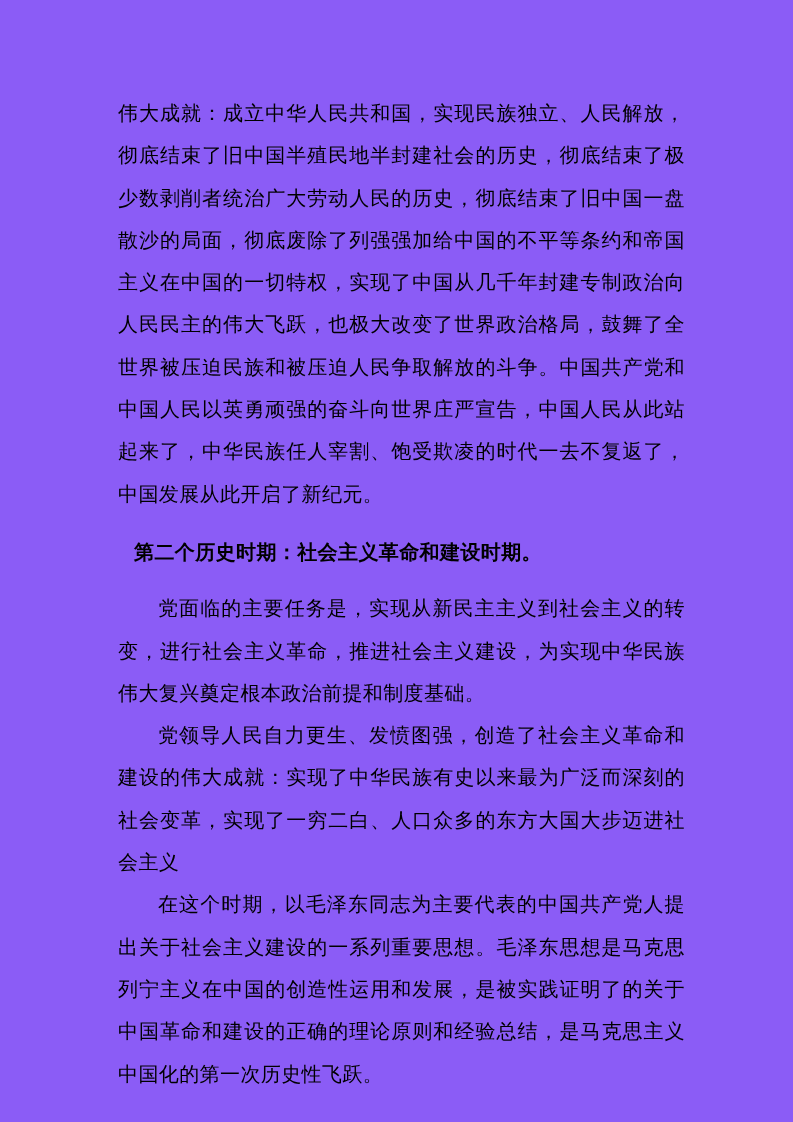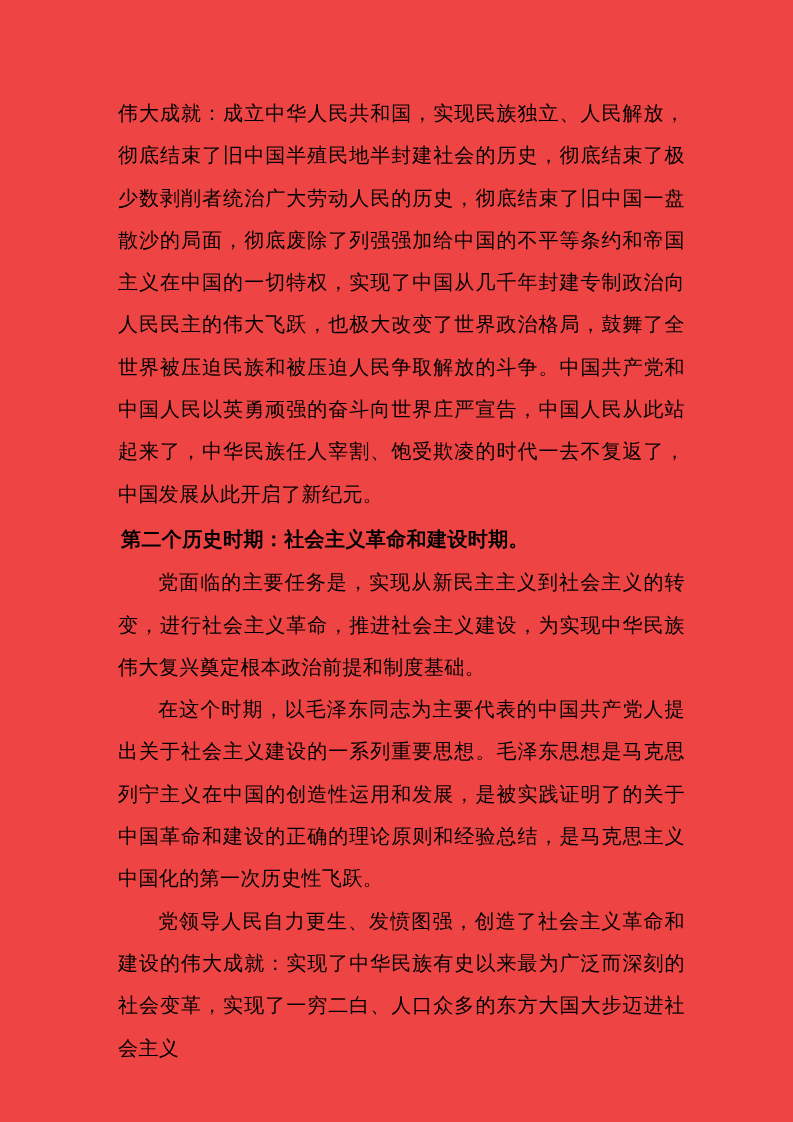--- a/index.html
+++ b/index.html
@@ -9,21 +9,21 @@
   }
   body {
     width: 793px;
     height: 1122px;
     overflow: hidden;
   }
   .page {
     position: relative;
     width: 793px;
     height: 1122px;
-    background: #ef4444;
+    background: #8b5cf6;
     color: #000000;
     font-family: "Liberation Serif", "DejaVu Serif", serif;
   }
   .content {
     position: absolute;
     left: 118px;
     top: 92px;
     width: 567px;
   }
   .para {
@@ -32,32 +32,32 @@
     line-height: 42.3px;
     text-align: justify;
     letter-spacing: 0.4px;
     word-break: break-all;
   }
   .para.indent {
     text-indent: 2em;
     font-family: Liberation Mono, monospace;
   }
   .heading {
-    margin: 3px;
+    margin: 16px;
     font-size: 20px;
     line-height: 42.3px;
     font-weight: bold;
     letter-spacing: 0.4px;
     text-align: left;
   }
 </style>
 </head>
 <body>
 
 <div class="page">
   <div class="content">
     <p class="para">伟大成就：成立中华人民共和国，实现民族独立、人民解放，彻底结束了旧中国半殖民地半封建社会的历史，彻底结束了极少数剥削者统治广大劳动人民的历史，彻底结束了旧中国一盘散沙的局面，彻底废除了列强强加给中国的不平等条约和帝国主义在中国的一切特权，实现了中国从几千年封建专制政治向人民民主的伟大飞跃，也极大改变了世界政治格局，鼓舞了全世界被压迫民族和被压迫人民争取解放的斗争。中国共产党和中国人民以英勇顽强的奋斗向世界庄严宣告，中国人民从此站起来了，中华民族任人宰割、饱受欺凌的时代一去不复返了，中国发展从此开启了新纪元。</p>
     <h2 class="heading">第二个历史时期：社会主义革命和建设时期。</h2>
     <p class="para indent">党面临的主要任务是，实现从新民主主义到社会主义的转变，进行社会主义革命，推进社会主义建设，为实现中华民族伟大复兴奠定根本政治前提和制度基础。</p>
+    <p class="para indent">党领导人民自力更生、发愤图强，创造了社会主义革命和建设的伟大成就：实现了中华民族有史以来最为广泛而深刻的社会变革，实现了一穷二白、人口众多的东方大国大步迈进社会主义</p>
     <p class="para indent">在这个时期，以毛泽东同志为主要代表的中国共产党人提出关于社会主义建设的一系列重要思想。毛泽东思想是马克思列宁主义在中国的创造性运用和发展，是被实践证明了的关于中国革命和建设的正确的理论原则和经验总结，是马克思主义中国化的第一次历史性飞跃。</p>
-    <p class="para indent">党领导人民自力更生、发愤图强，创造了社会主义革命和建设的伟大成就：实现了中华民族有史以来最为广泛而深刻的社会变革，实现了一穷二白、人口众多的东方大国大步迈进社会主义</p>
   </div>
 </div>
 
 </body></html>

